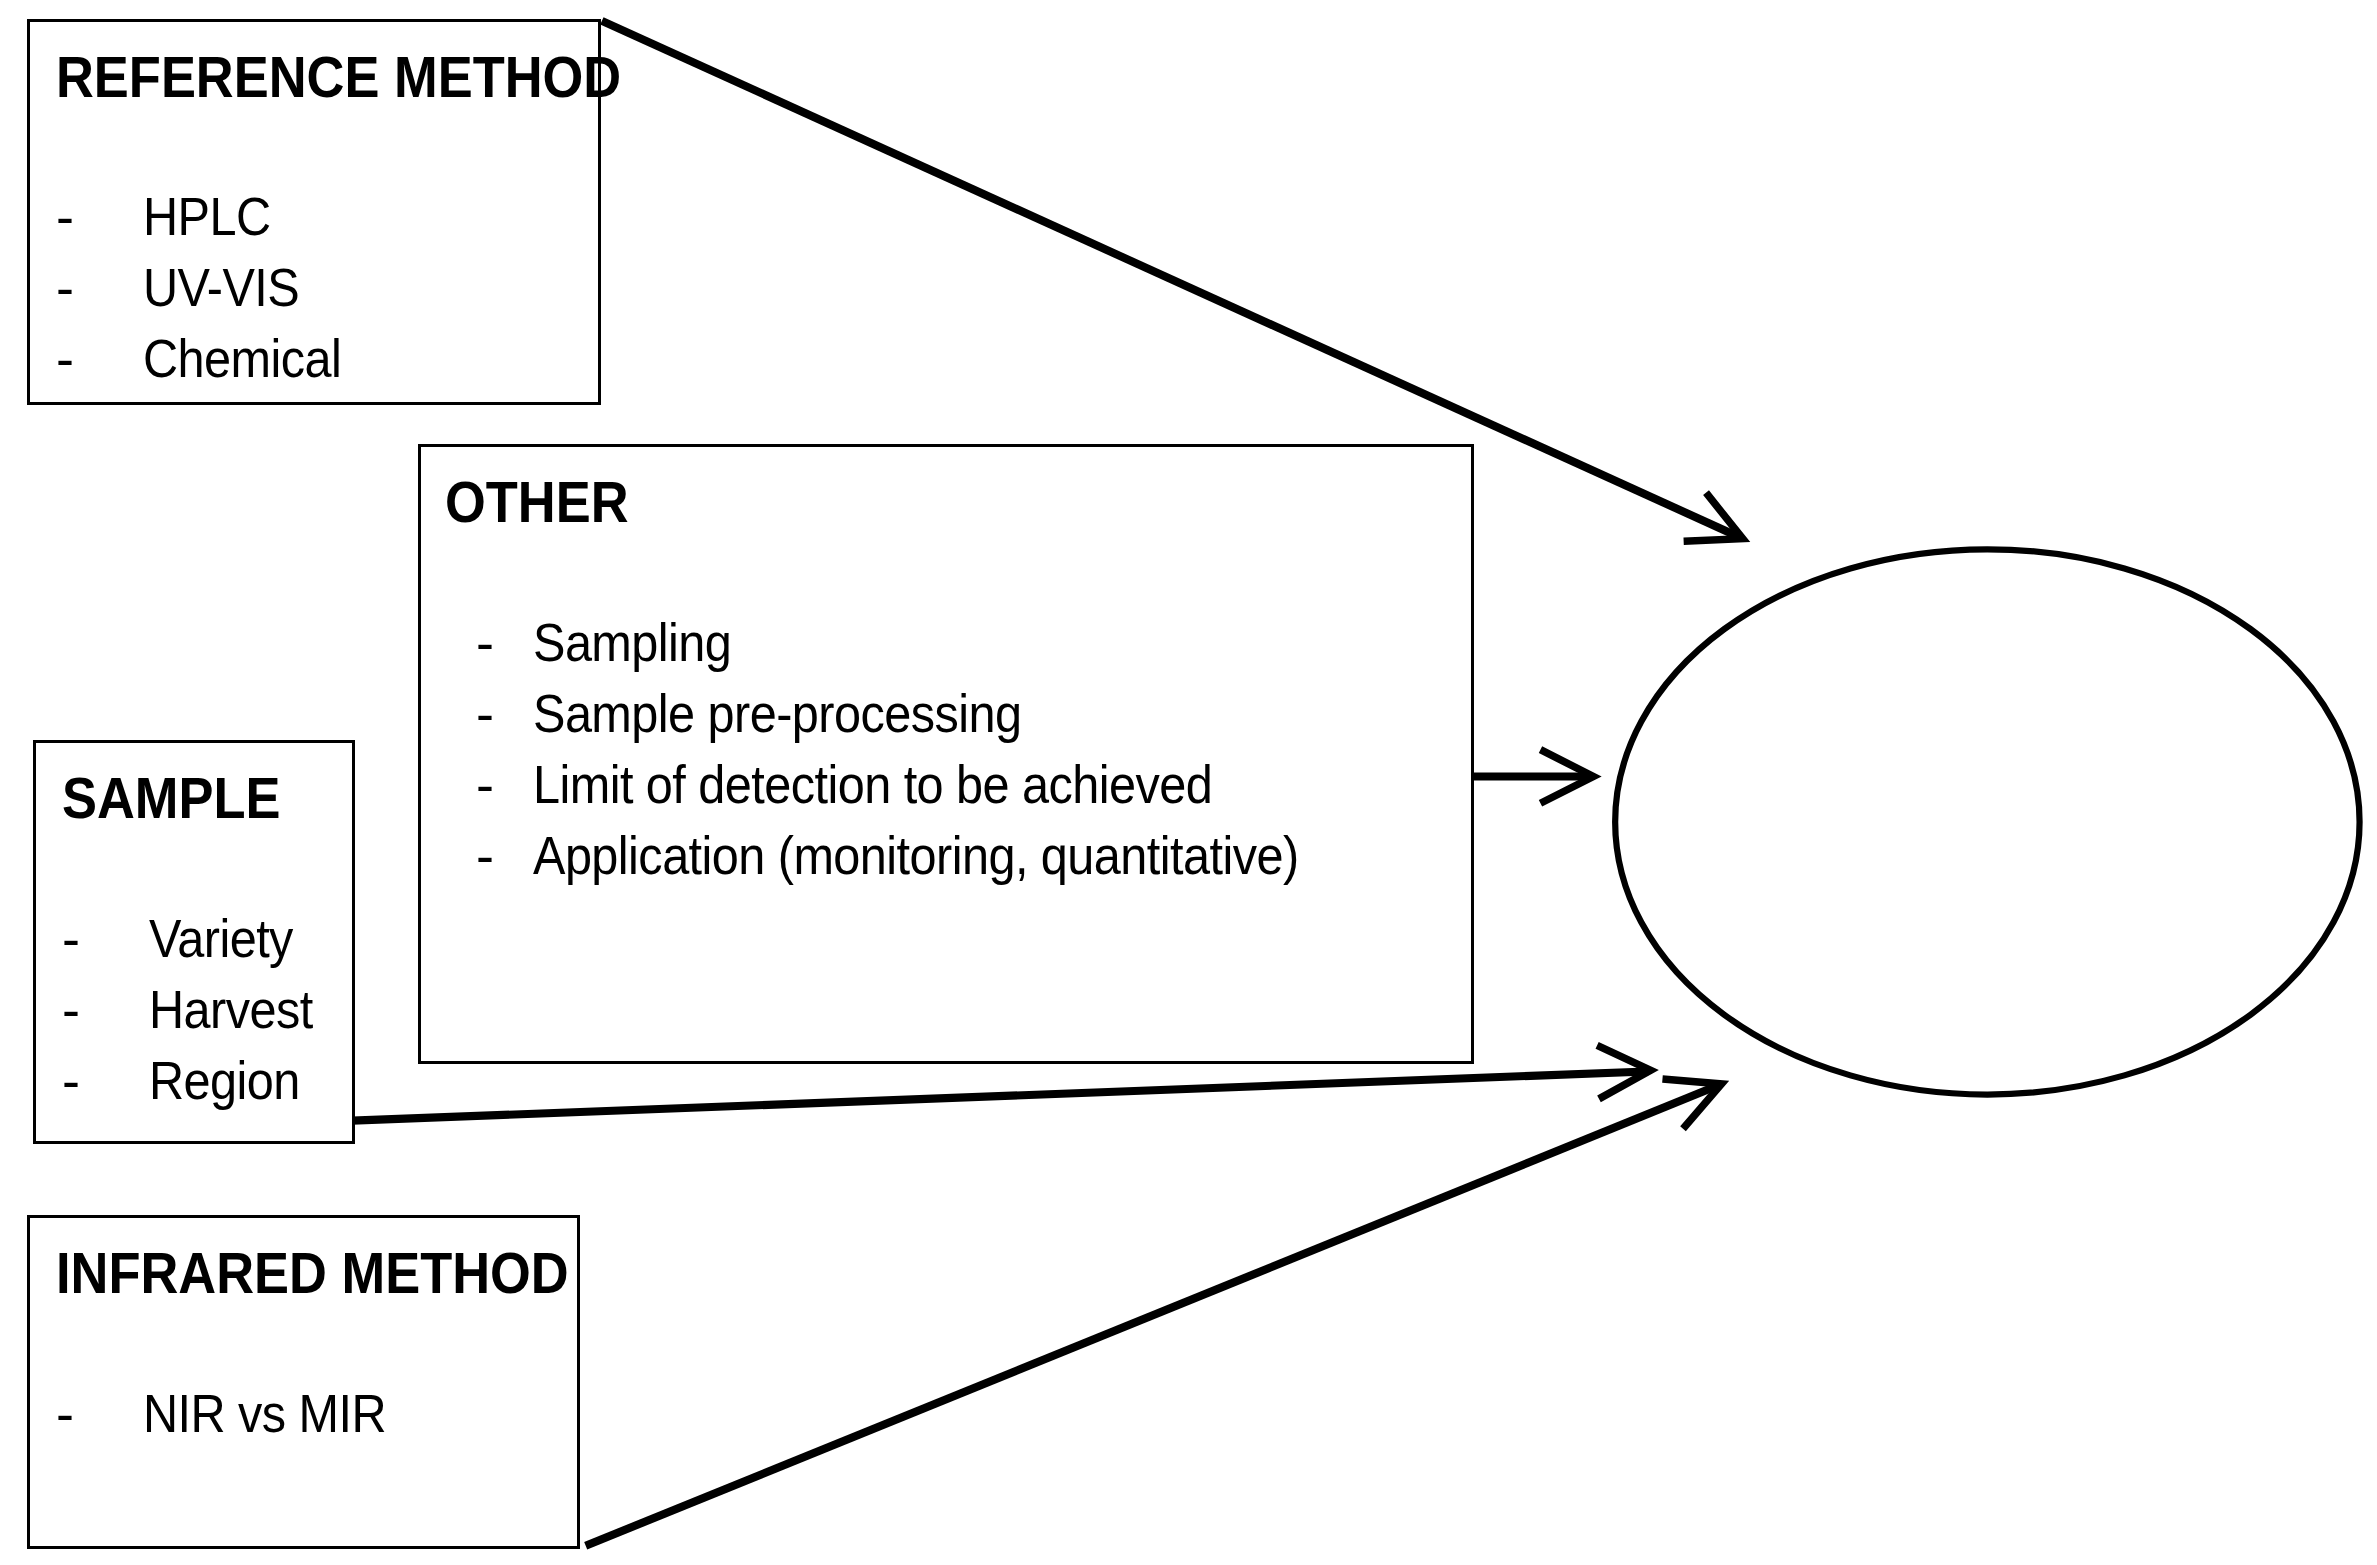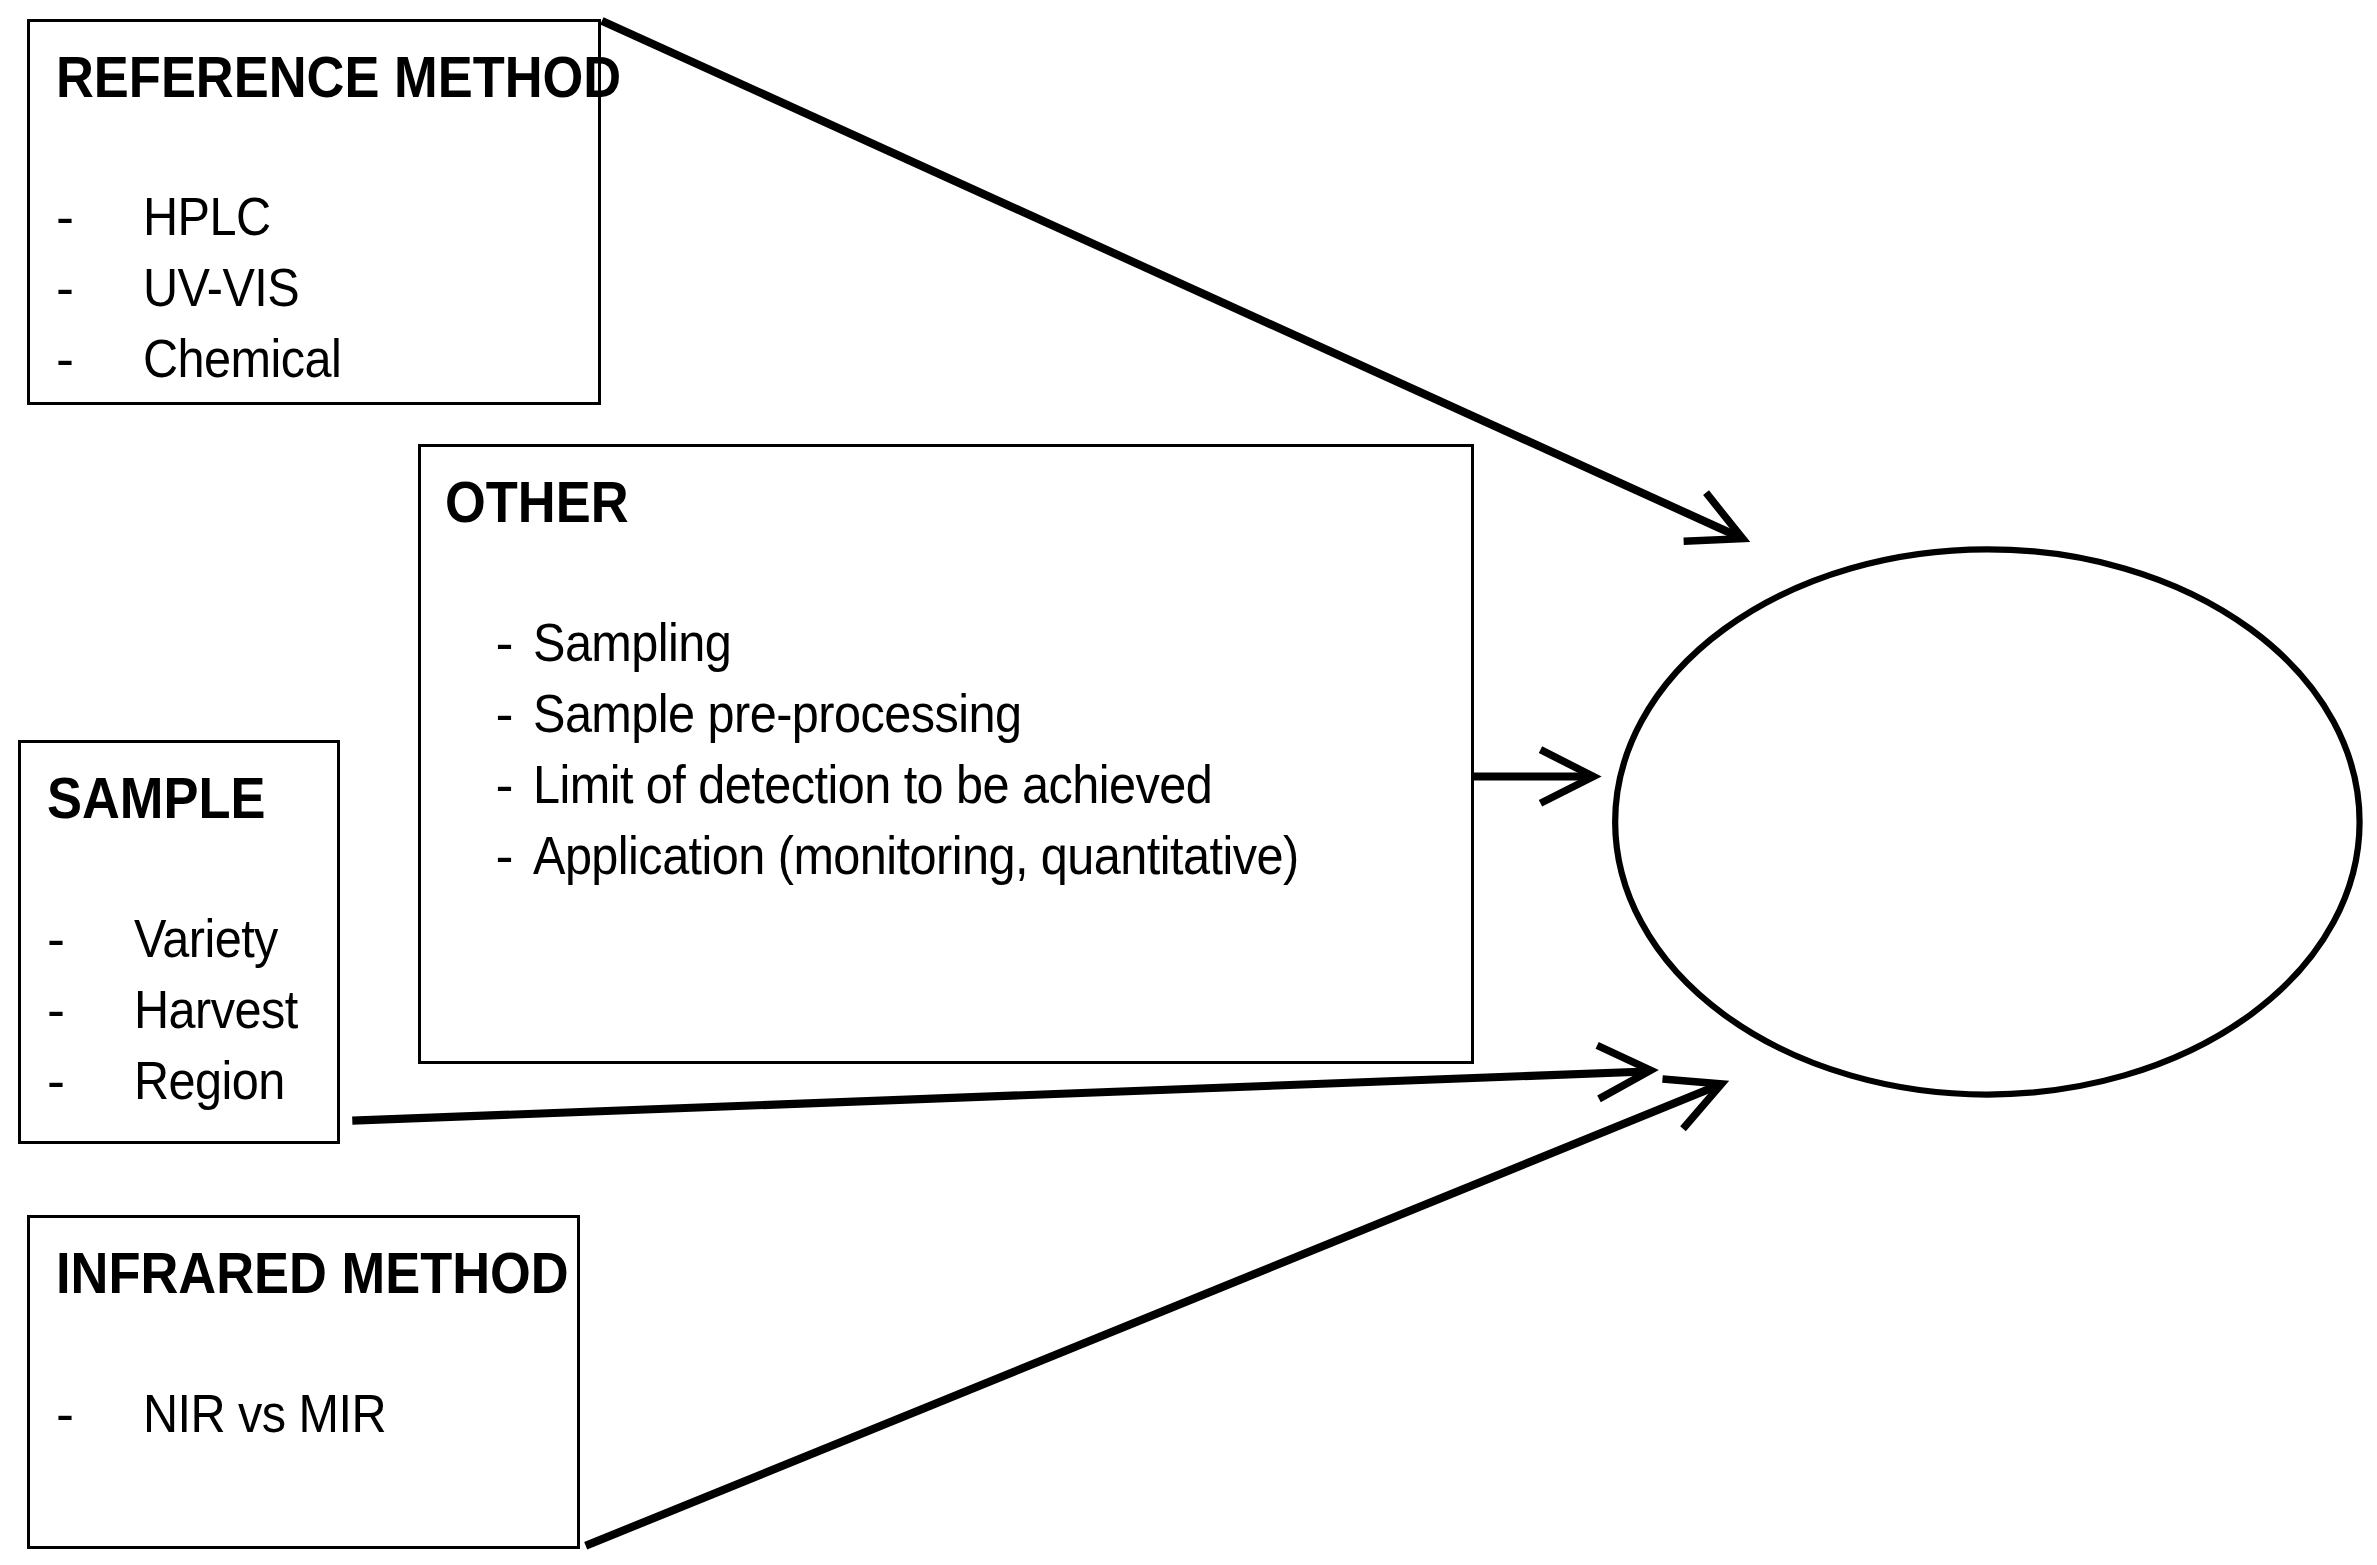--- a/index.html
+++ b/index.html
@@ -12,22 +12,22 @@
     overflow:hidden;
   }
   #diagram-svg{position:absolute;left:0;top:0;width:2377px;height:1566px;}
   .box{
     position:absolute;
     border:3.7px solid #000;
     background:#ffffff;
     box-sizing:border-box;
   }
   #box-reference{left:27px;top:18.7px;width:574px;height:386px;}
-  #box-other{left:418px;top:444px;width:1056px;height:620px;text-align:center;}
-  #box-sample{left:18px;top:740px;width:322px;height:404px;text-decoration:underline;}
+  #box-other{left:418px;top:444px;width:1056px;height:620px;}
+  #box-sample{left:33px;top:740px;width:322px;height:404px;text-decoration:underline;}
   #box-infrared{left:27px;top:1215px;width:553px;height:334px;}
   .title{
     position:absolute;top:22.4px;left:26px;
     font-size:57px;font-weight:700;white-space:nowrap;
     transform:scaleX(.92);transform-origin:left top;
   }
   #box-other .title{left:24px;}
   .items{position:absolute;top:159px;left:26px;right:5px;}
   #box-other .items{left:55px;}
   .item{display:flex;align-items:center;height:71px;font-size:54px;white-space:nowrap;}

